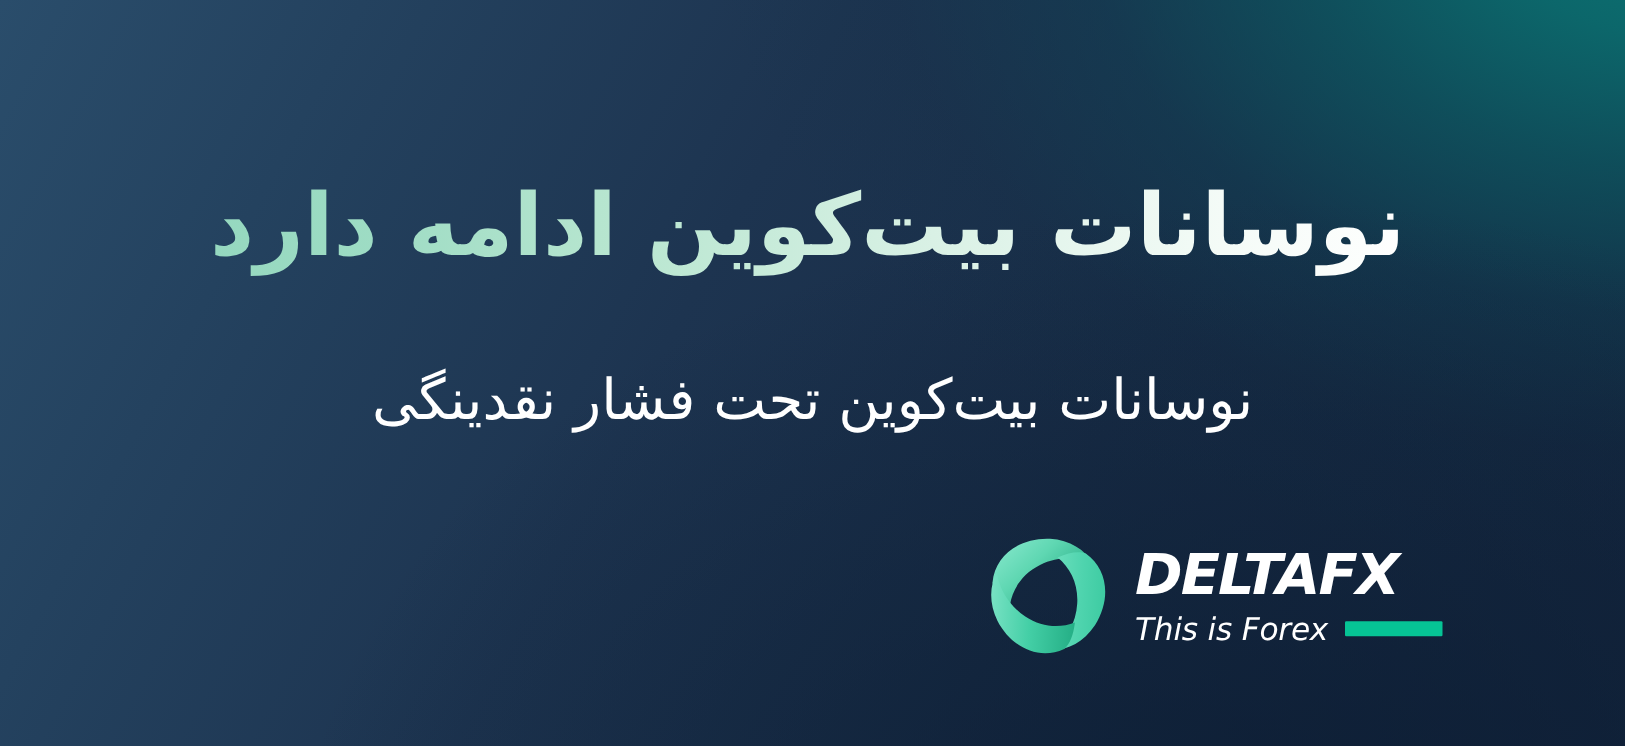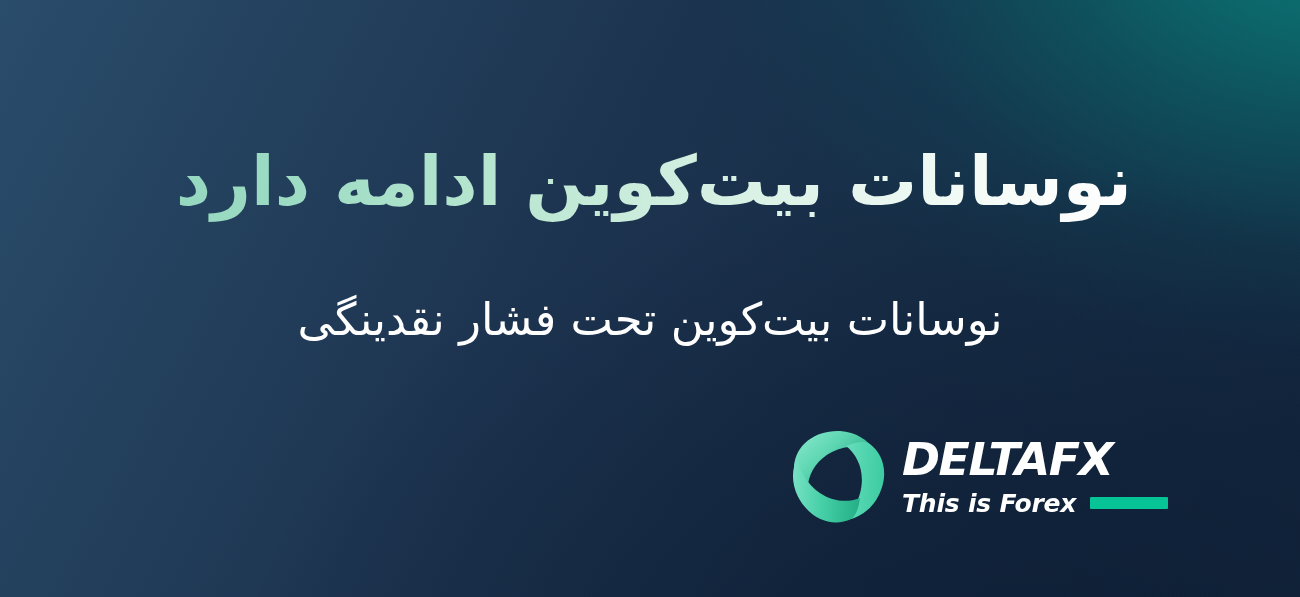--- a/index.html
+++ b/index.html
@@ -51,21 +51,21 @@
     position: absolute;
     inset: 0;
     direction: rtl;
   }
 
   .headline {
     position: absolute;
     top: 139px;
     right: 168px;
     width: 964px;
-    text-align: right;
+    text-align: left;
     font-size: 69px;
     line-height: 1.22;
     font-weight: bold;
     letter-spacing: -0.5px;
     white-space: nowrap;
     background: linear-gradient(to left, #ffffff 0%, #f4fbf7 16%, #d9f1e5 40%, #b8e6d0 66%, #9edcc4 86%, #95d8bf 100%);
     -webkit-background-clip: text;
     background-clip: text;
     color: transparent;
     -webkit-text-fill-color: transparent;
@@ -95,21 +95,21 @@
     direction: ltr;
   }
 
   .logo-mark {
     width: 100px;
     height: 104px;
     flex: 0 0 auto;
   }
 
   .logo-text {
-    margin-left: 14px;
+    margin-left: 20px;
     display: flex;
     flex-direction: column;
     justify-content: center;
   }
 
   .wordmark {
     font-family: "DejaVu Sans", "Liberation Sans", sans-serif;
     font-size: 45px;
     font-weight: bold;
     font-style: italic;
@@ -123,21 +123,21 @@
   .tagline-row {
     display: flex;
     align-items: center;
     margin-top: 9px;
   }
 
   .tagline {
     font-family: "DejaVu Sans", "Liberation Sans", sans-serif;
     font-size: 25px;
     font-style: italic;
-    font-weight: bold;
+    font-weight: normal;
     letter-spacing: -0.2px;
     line-height: 1;
     color: #ffffff;
   }
 
   .tagline-dash {
     width: 78px;
     height: 12px;
     margin-left: 14px;
     border-radius: 1px;

